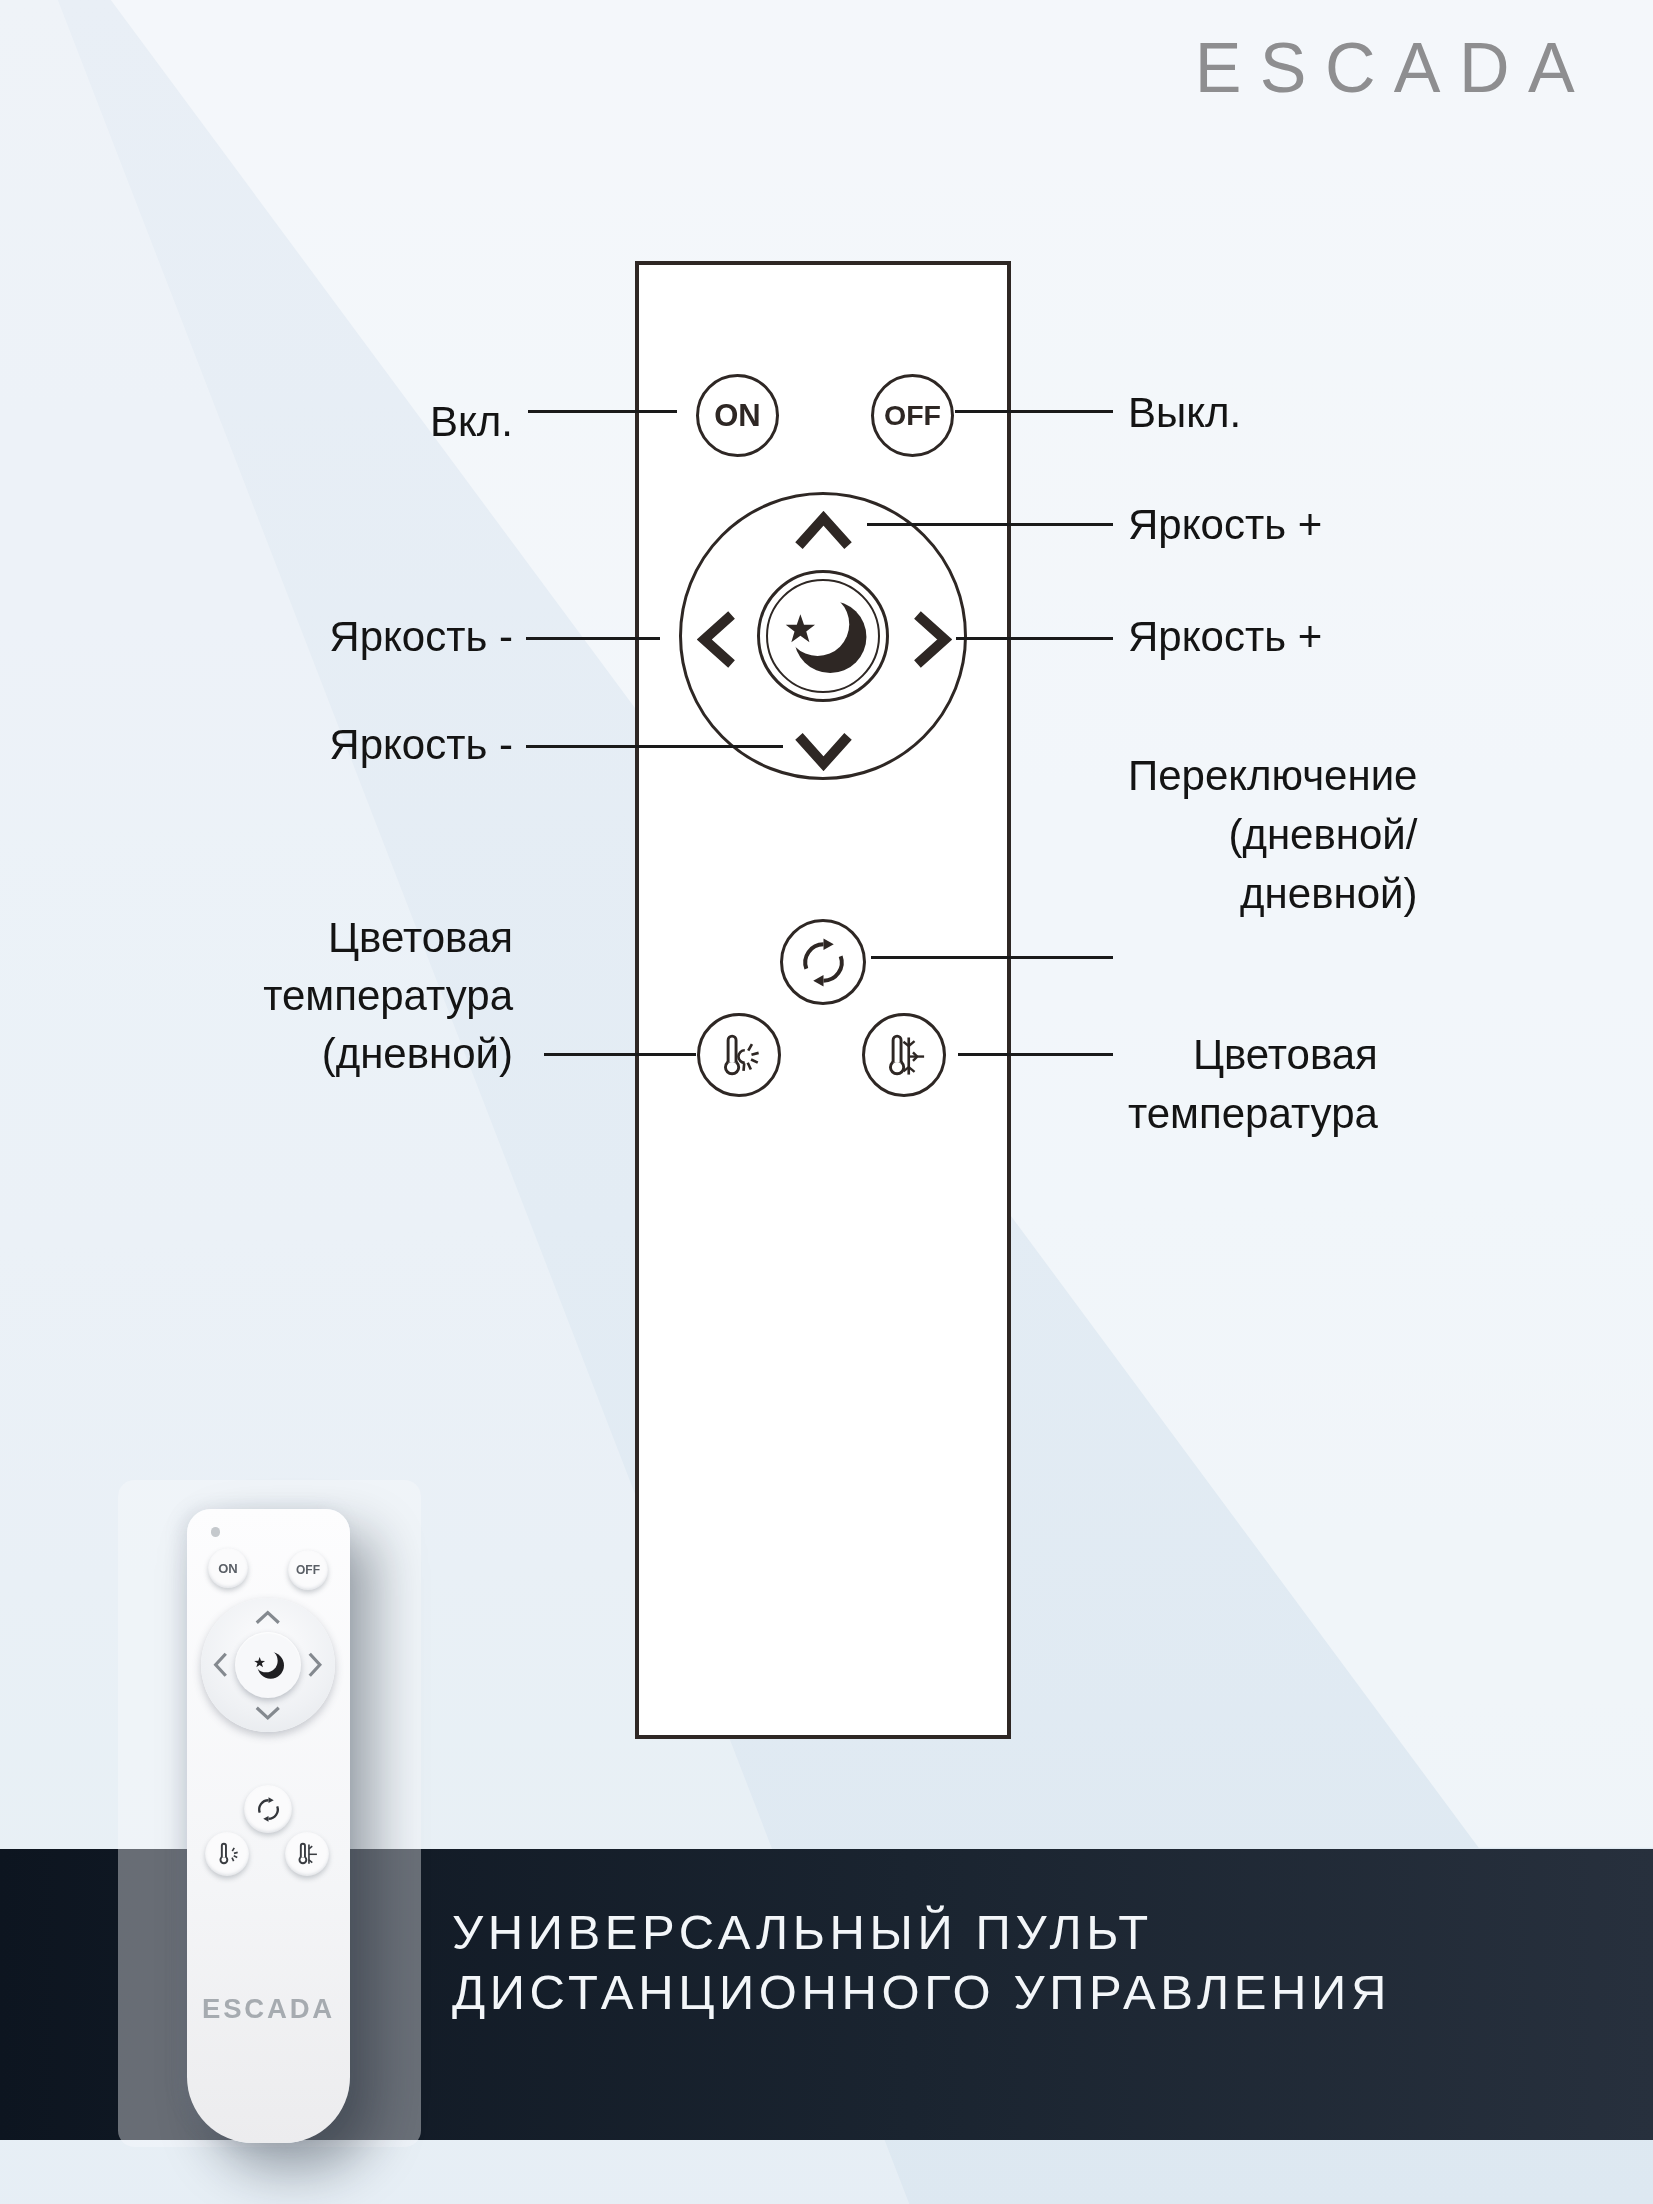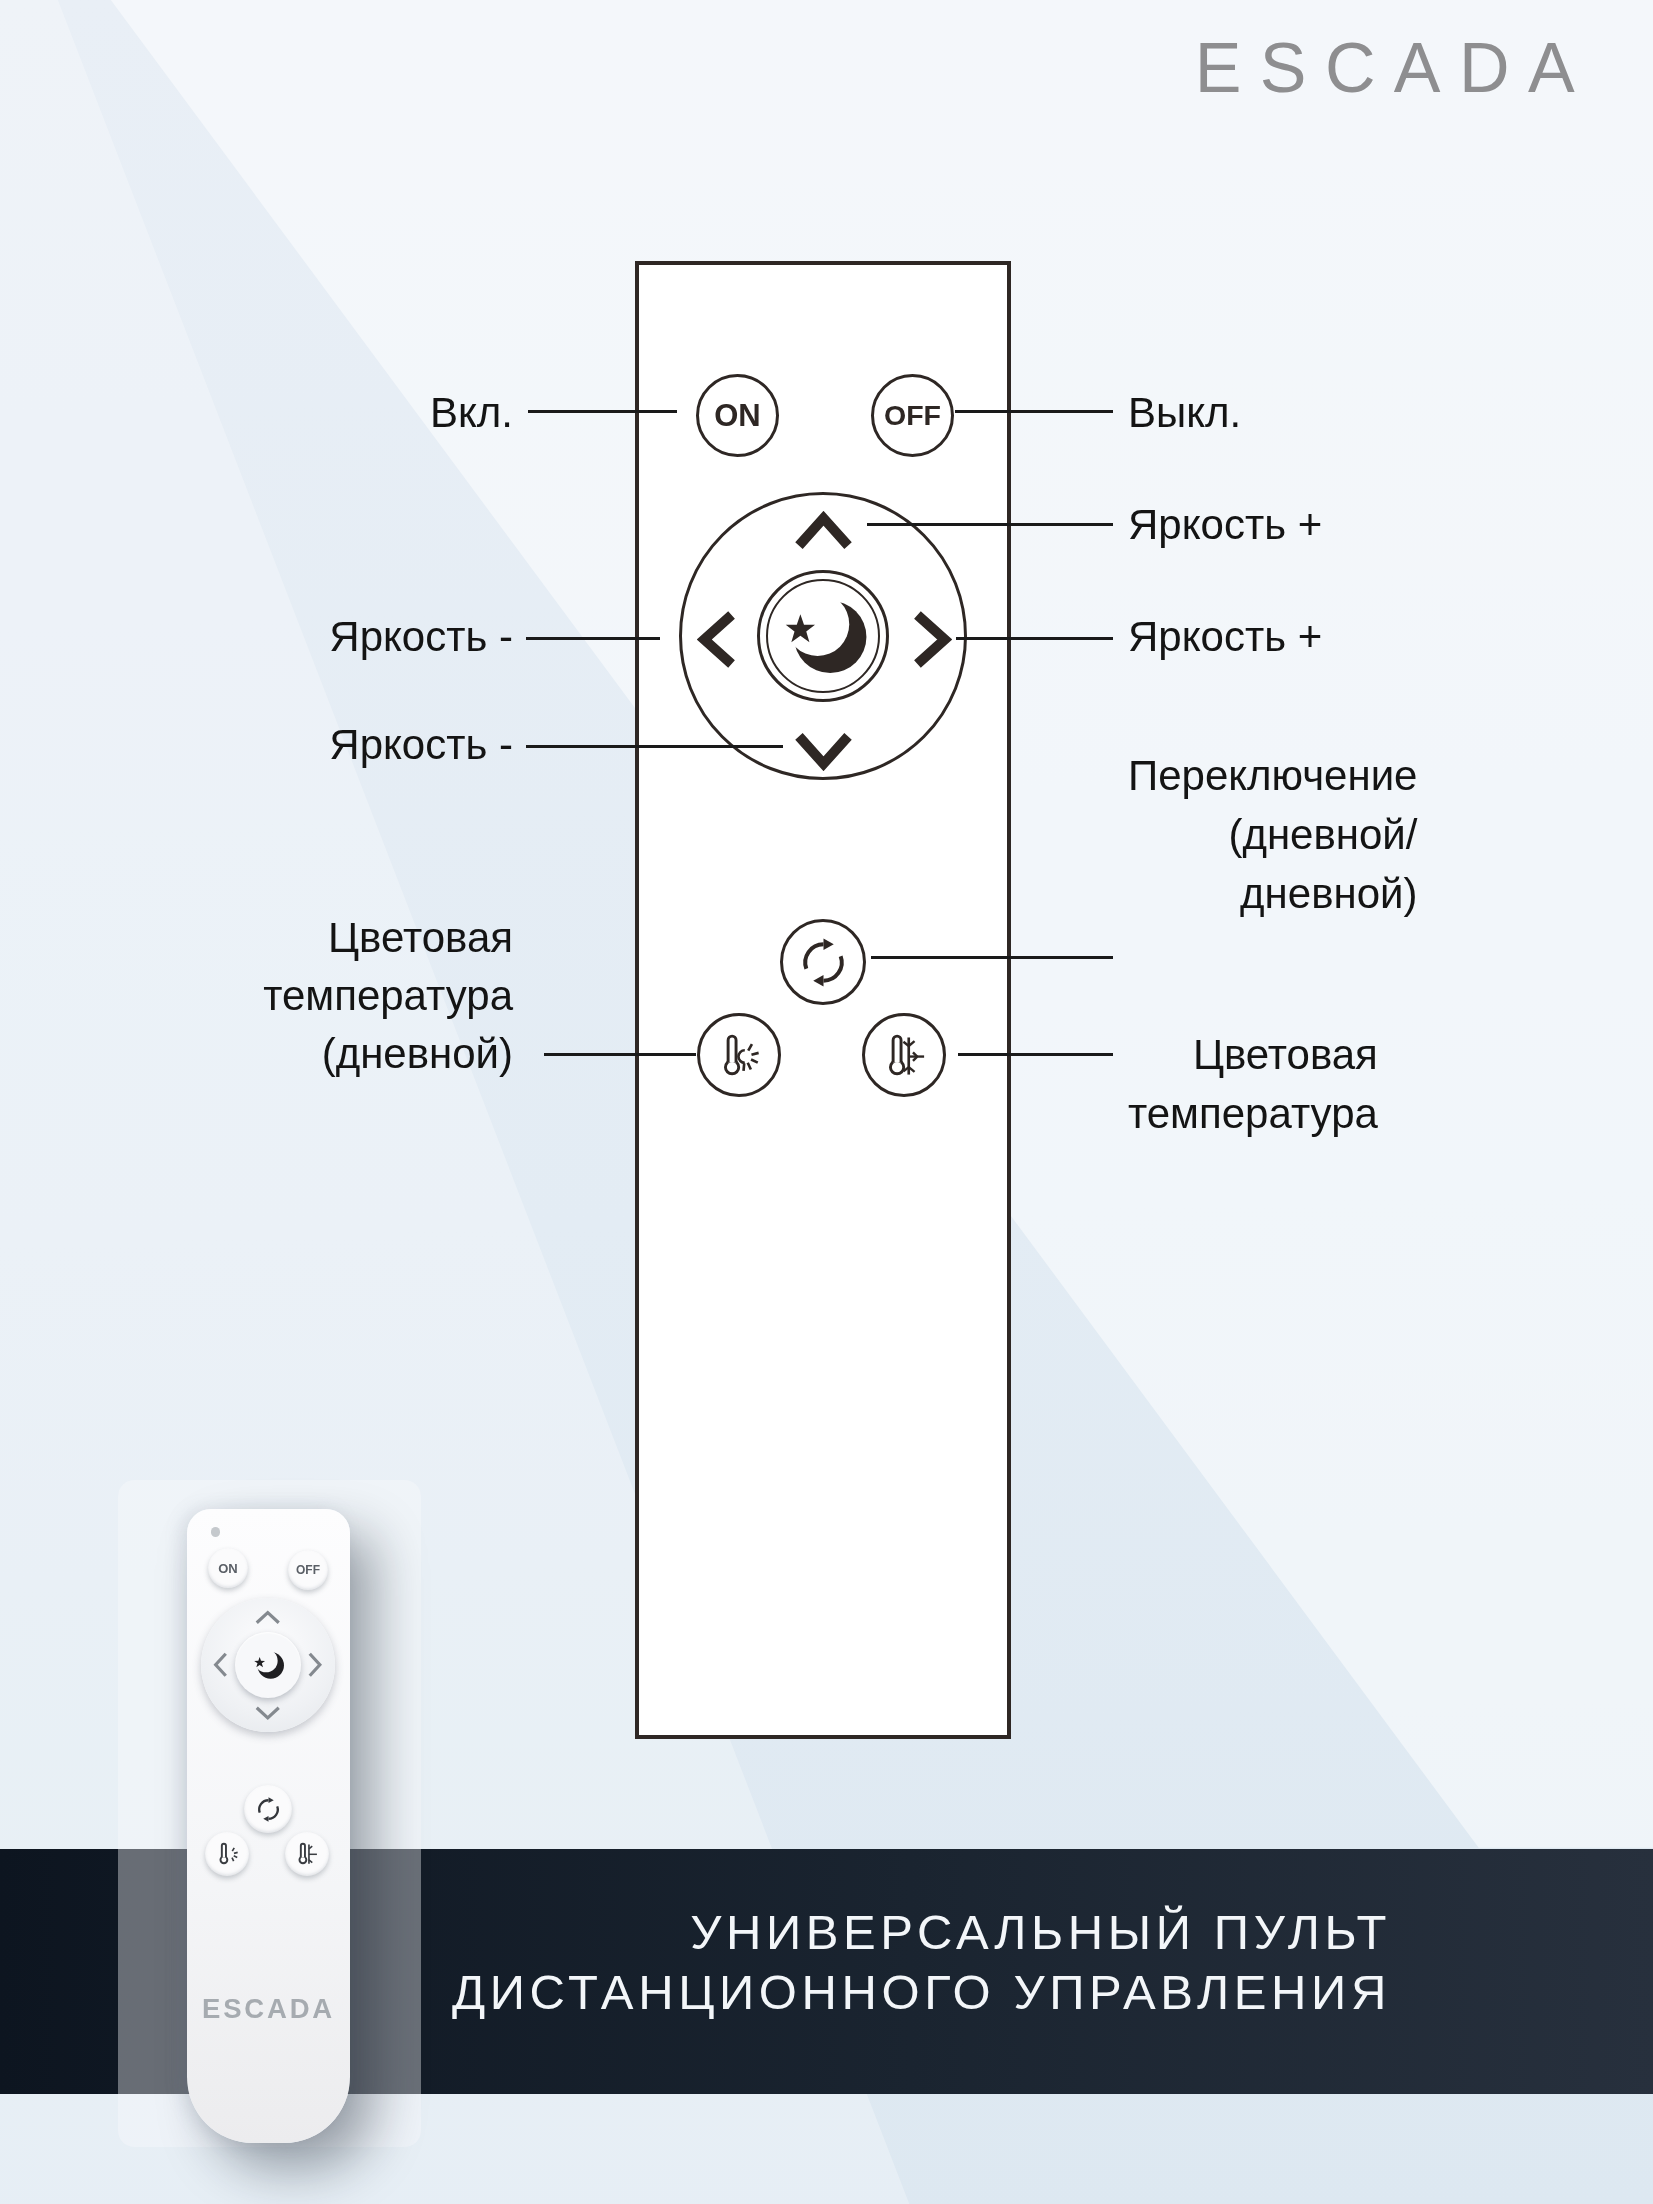--- a/index.html
+++ b/index.html
@@ -20,22 +20,22 @@
           border:4.6px solid #2e2724;box-sizing:border-box;}
   .cbtn{border:3.7px solid #2e2724;border-radius:50%;background:#fff;box-sizing:border-box;
         display:flex;align-items:center;justify-content:center;
         color:#2e2724;font-weight:600;}
   .navring{border:3.7px solid #2e2724;border-radius:50%;background:#fff;box-sizing:border-box;}
   .line{height:2.8px;background:#1a1a1a;}
   .lbl{font-size:42px;color:#141414;white-space:nowrap;line-height:51px;}
   .lbl-r{text-align:right;}
   .lbl-block span{display:block;text-align:right;}
   
-  .banner{left:0;top:1849px;width:1654px;height:245px;
-          background:linear-gradient(90deg,#0d1520 0%,#1a2430 55%,#27303d 100%);text-align:right;}
+  .banner{left:0;top:1849px;width:1654px;height:291px;
+          background:linear-gradient(90deg,#0d1520 0%,#1a2430 55%,#27303d 100%);}
   .banner-text{left:452px;top:53px;font-size:49px;line-height:60px;font-weight:300;
                letter-spacing:4.6px;color:#f3f6f9;white-space:nowrap;}
   .banner-text span{display:block;}
   
   .photo-bg{left:118px;top:1480px;width:303px;height:667px;border-radius:16.5px;
             background:rgba(250,251,253,0.38);}
   .premote{left:187px;top:1509px;width:163px;height:634px;
            border-radius:24px 24px 66px 66px;
            background:linear-gradient(180deg,#fdfdfe 0%,#f5f6f8 55%,#ececee 100%);
            box-shadow:24px 26px 51px rgba(15,25,40,0.38), -5.5px 0 16.5px rgba(120,135,155,0.18);}
@@ -132,21 +132,21 @@
 <div class="abs line" style="left:528px;top:410px;width:149px;"></div>
 <div class="abs line" style="left:955px;top:410px;width:158px;"></div>
 <div class="abs line" style="left:867px;top:523px;width:246px;"></div>
 <div class="abs line" style="left:526px;top:637px;width:134px;"></div>
 <div class="abs line" style="left:956px;top:637px;width:157px;"></div>
 <div class="abs line" style="left:526px;top:745px;width:257px;"></div>
 <div class="abs line" style="left:871px;top:956px;width:242px;"></div>
 <div class="abs line" style="left:544px;top:1053px;width:152px;"></div>
 <div class="abs line" style="left:958px;top:1053px;width:155px;"></div>
 
-<div class="abs lbl lbl-r" style="right:1141px;top:387px;">Вкл.</div>
+<div class="abs lbl lbl-r" style="right:1141px;top:396px;">Вкл.</div>
 <div class="abs lbl lbl-r" style="right:1141px;top:611px;">Яркость -</div>
 <div class="abs lbl lbl-r" style="right:1141px;top:719px;">Яркость -</div>
 <div class="abs lbl lbl-r lbl-block" style="right:1141px;top:909px;line-height:58px;">
   <span>Цветовая</span>
   <span>температура</span>
   <span>(дневной)</span>
 </div>
 
 <div class="abs lbl" style="left:1128px;top:387px;">Выкл.</div>
 <div class="abs lbl" style="left:1128px;top:499px;">Яркость +</div>

